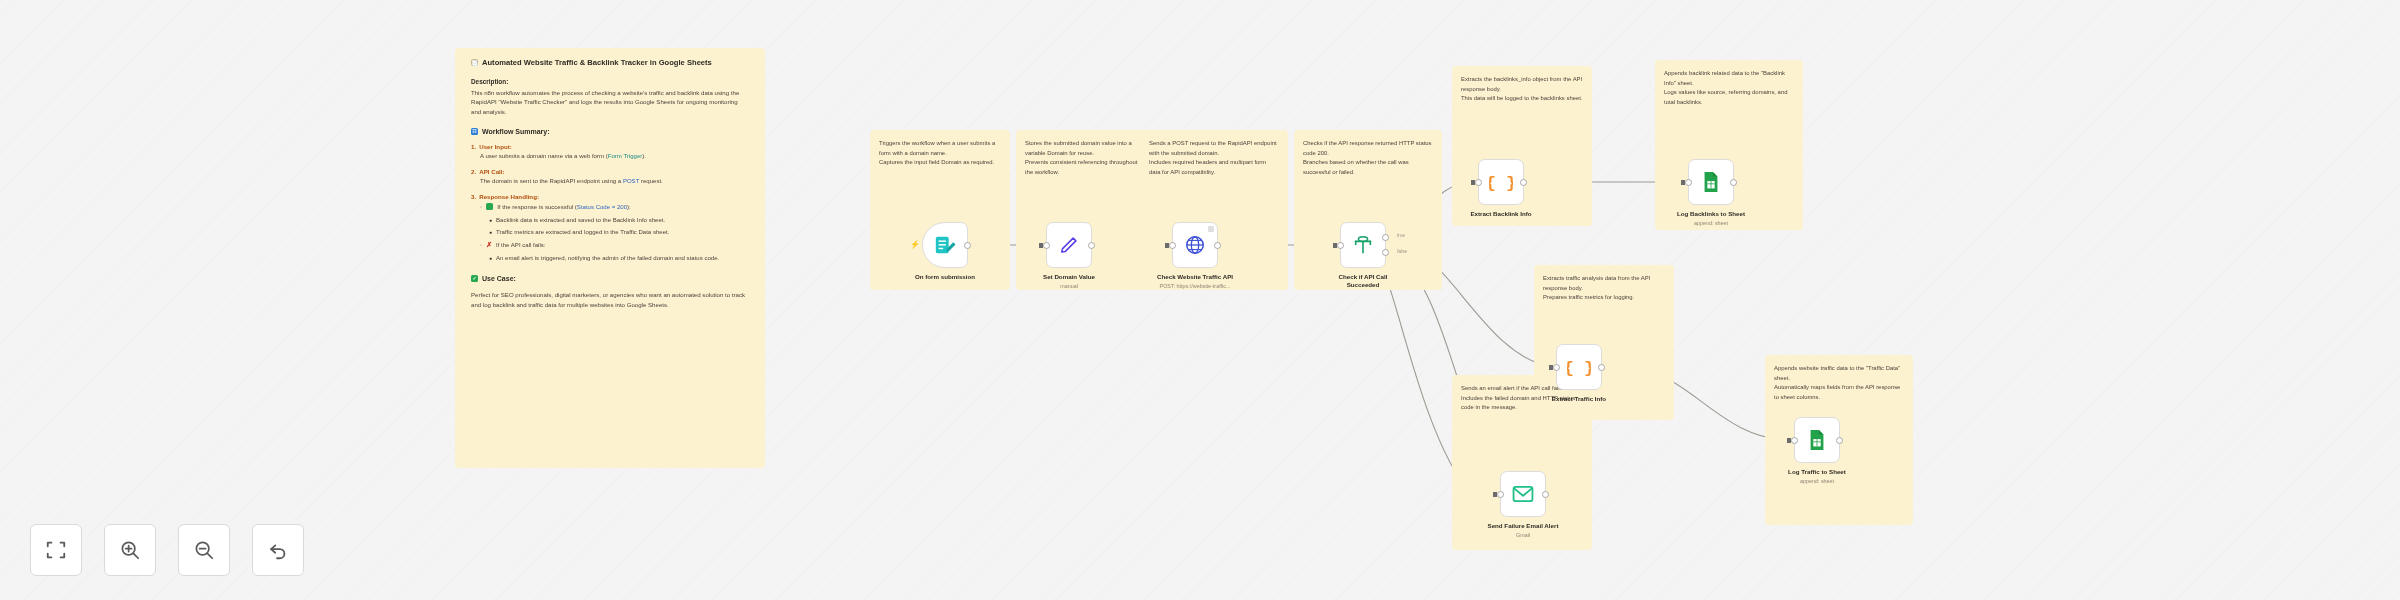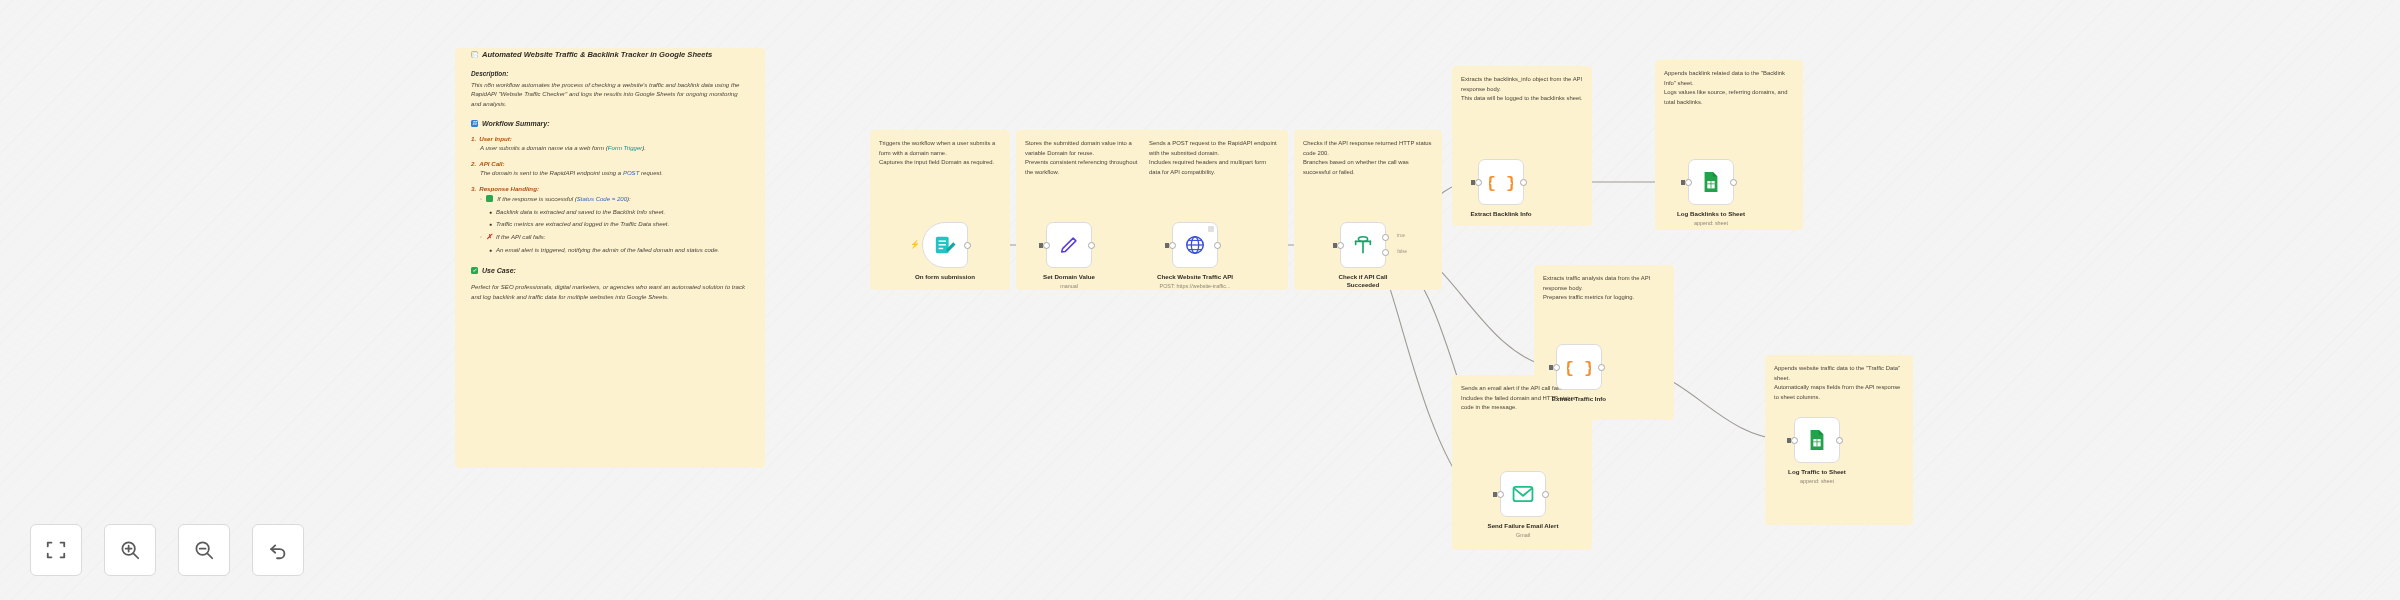--- a/index.html
+++ b/index.html
@@ -22,22 +22,21 @@
   
   .sticky {
     position: absolute;
     background: #fdf3d4;
     border-radius: 4px;
     color: #35302b;
     overflow: hidden;
   }
   .sticky.doc {
     background: #fdf2cf;
-    padding: 2px 16px;
-    font-style: italic;
+    padding: 10px 16px;
   }
 
   
   .doc-title {
     font-size: 7.6px; font-weight: bold;
     color: #2f2b26; margin-bottom: 11px;
     display: flex; align-items: center; gap: 4px;
   }
   .doc-h { font-size: 6.4px; font-weight: bold; color: #2f2b26; margin-bottom: 2.5px; }
   .doc-p { font-size: 6.1px; line-height: 1.62; color: #4a443c; margin-bottom: 10px; }

